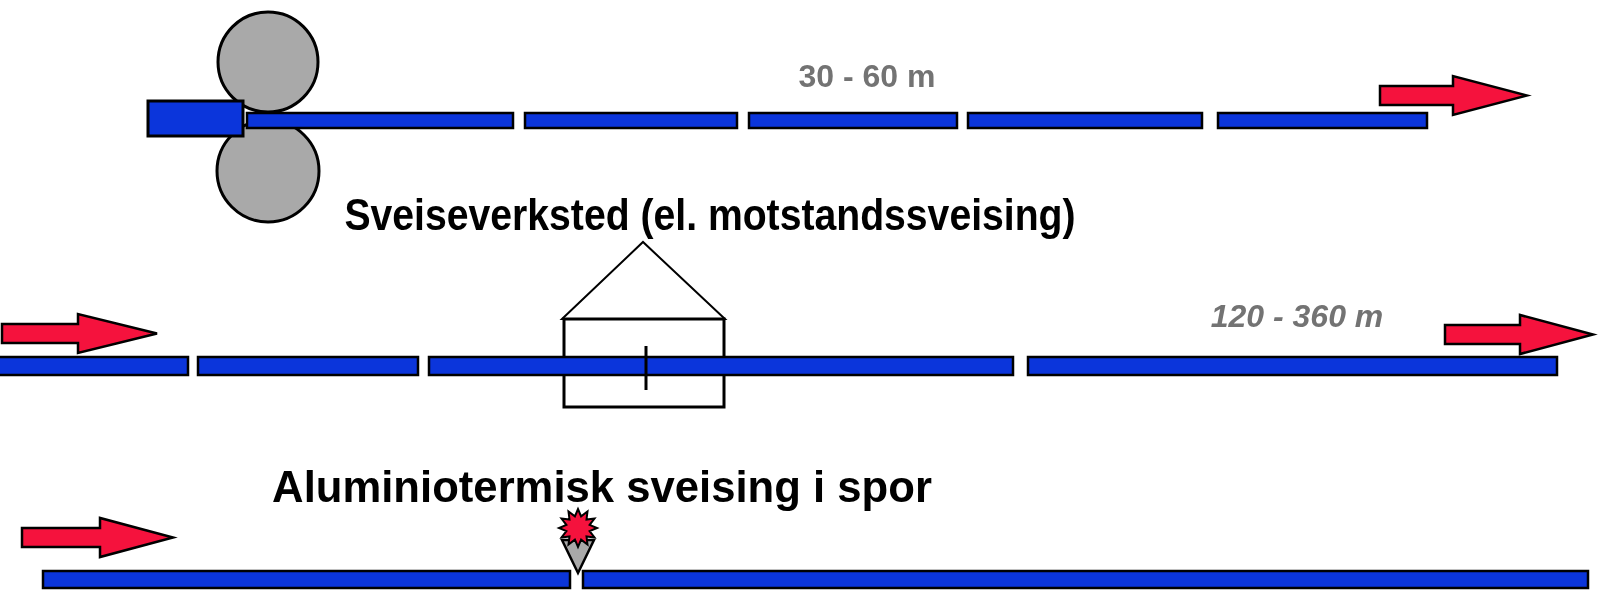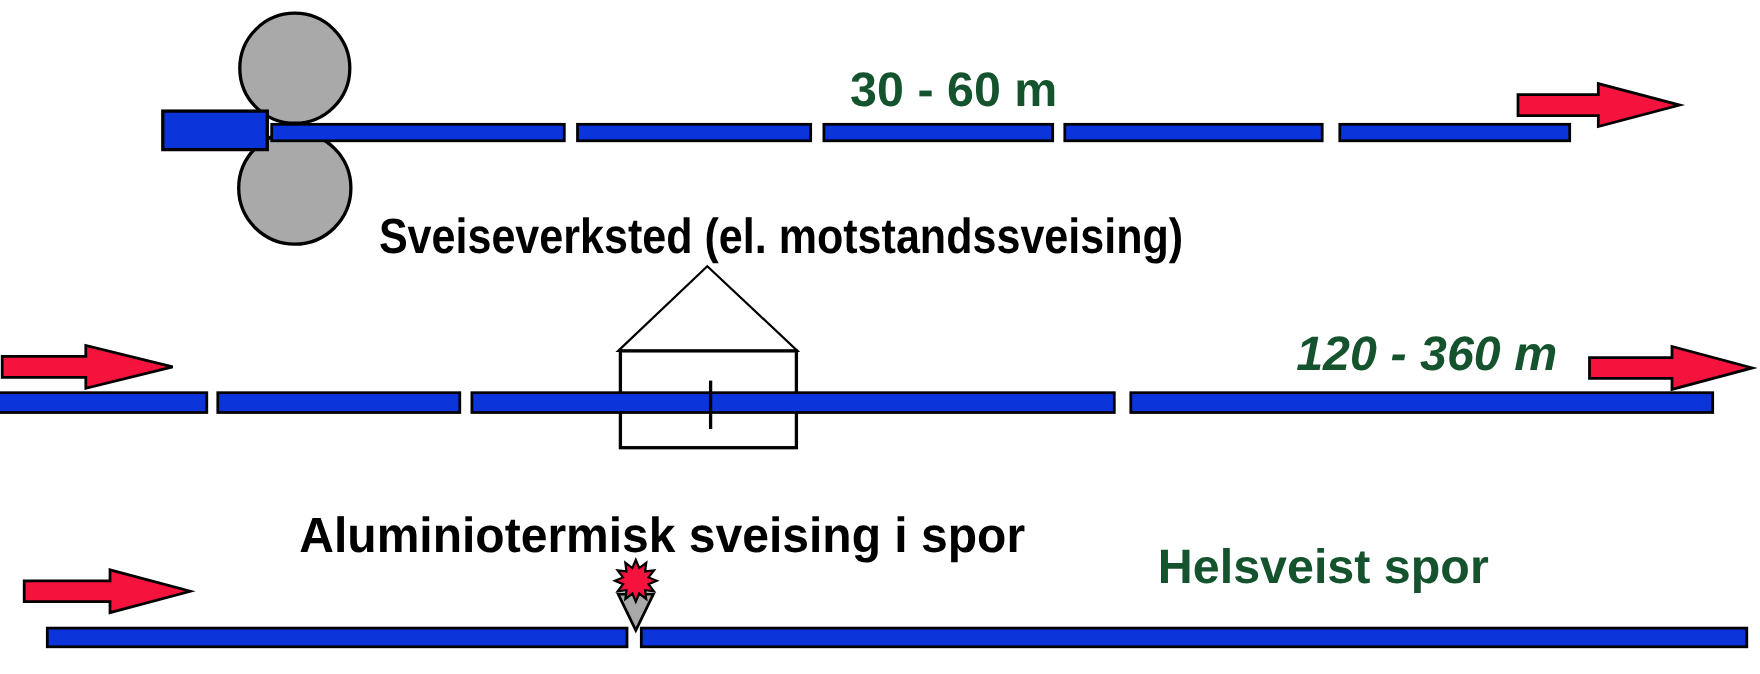--- a/index.html
+++ b/index.html
@@ -12,21 +12,21 @@
     font-family: "Liberation Sans", "DejaVu Sans", sans-serif;
   }
   .canvas svg { position: absolute; left: 0; top: 0; }
   .lbl {
     position: absolute;
     white-space: nowrap;
     font-weight: bold;
     line-height: 1;
     transform-origin: center;
   }
-  .lbl-blue { color: #14532d; font-size: 44px; }
+  .lbl-blue { color: #737373; font-size: 32px; }
   .lbl-black { color: #000000; font-size: 45px; }
   .center { transform: translateX(-50%); }
   .squish87 { transform: translateX(-50%) scaleX(0.87); }
   .squish97 { transform: translateX(-50%) scaleX(0.97); }
 </style>
 </head>
 <body>
 
 <div class="canvas">
 
@@ -81,15 +81,14 @@
   </svg>
 
   <div class="lbl lbl-blue center" style="left:867px; top:60px;">30 - 60 m</div>
 
   <div class="lbl lbl-black squish87" style="left:710px; top:192px;">Sveiseverksted (el. motstandssveising)</div>
 
   <div class="lbl lbl-blue center" style="left:1297px; top:300px;font-style:italic;">120 - 360 m</div>
 
   <div class="lbl lbl-black squish97" style="left:602px; top:464px;">Aluminiotermisk sveising i spor</div>
 
-  <div class="lbl lbl-blue center" style="left:1203px; top:494px;">Helsveist spor</div>
 
 </div>
 
 </body></html>

